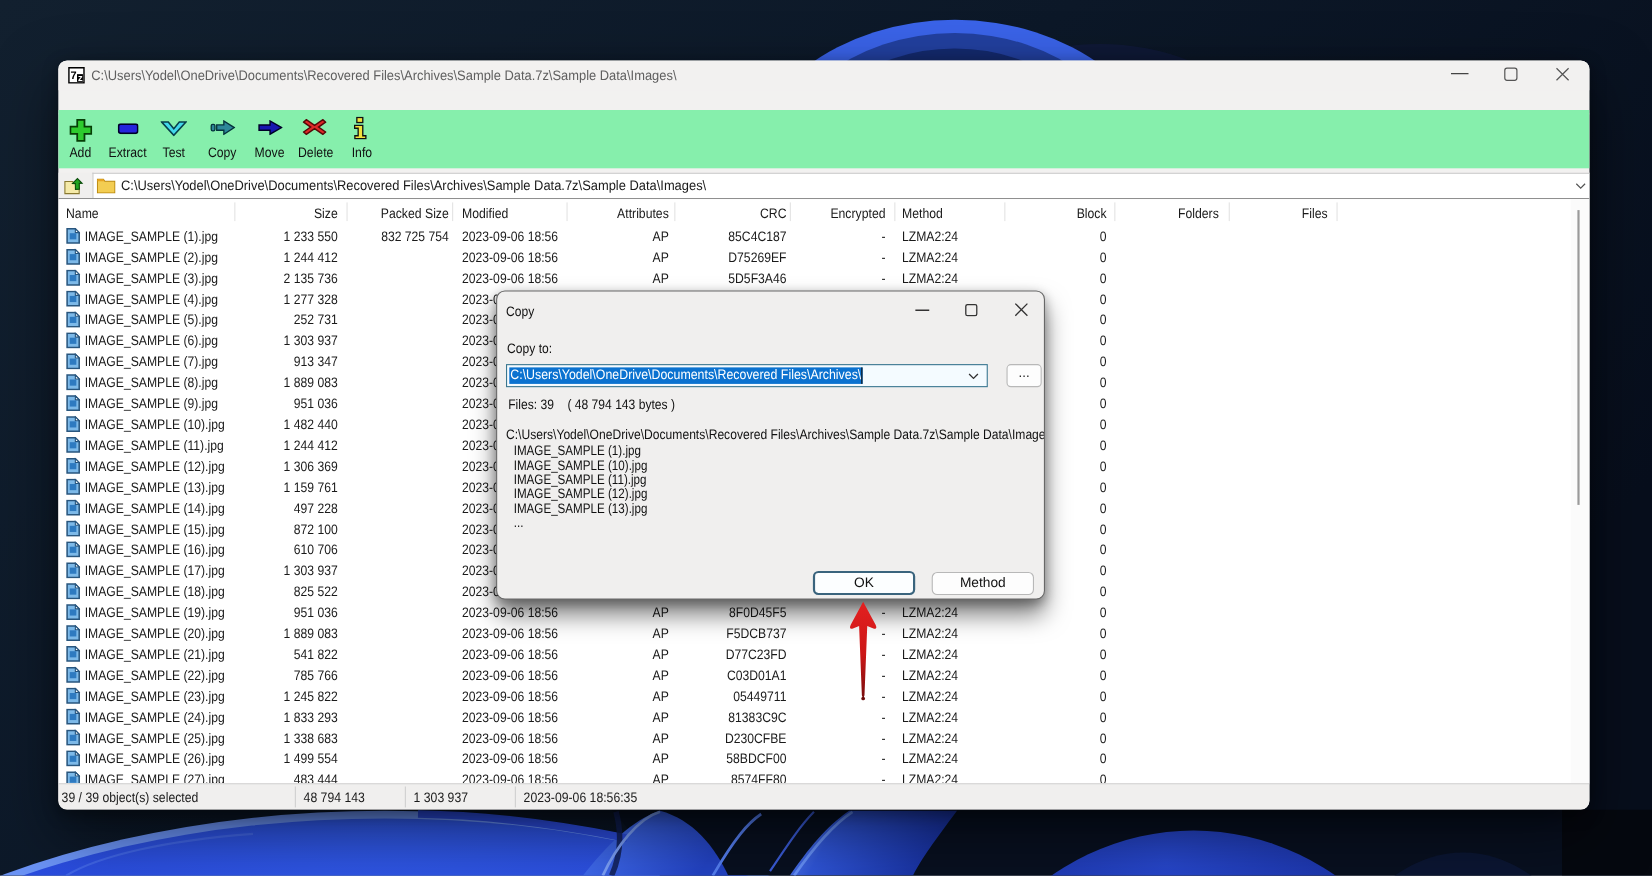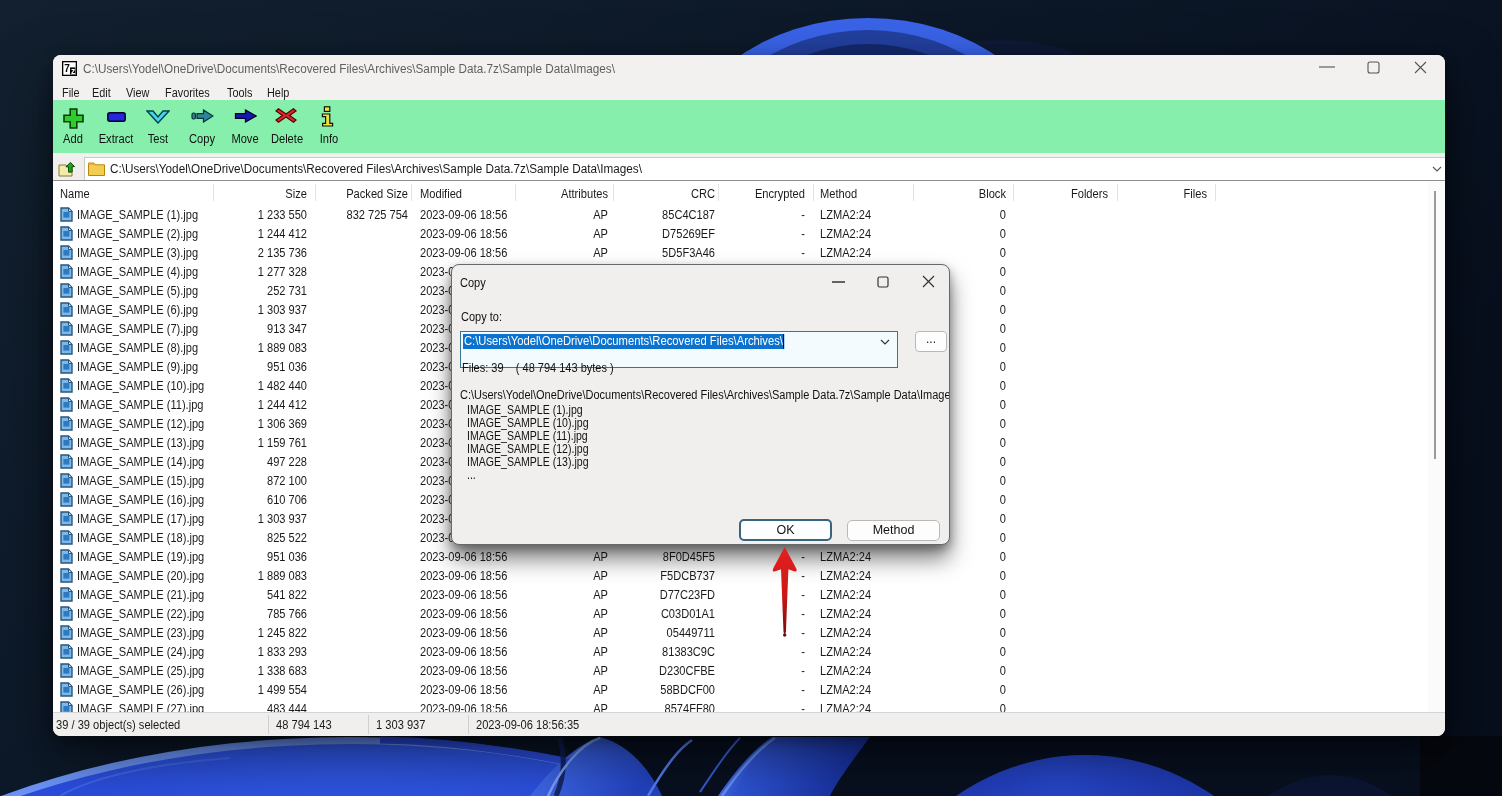--- a/index.html
+++ b/index.html
@@ -36,21 +36,21 @@
 .bl{left:853px;width:100px;text-align:right;transform-origin:100% 50%;}
 .ficon{position:absolute;left:7px;top:2px;width:13px;height:15px;}
 #sbar{position:absolute;left:1375px;top:126px;width:17px;height:531px;background:#fbfbfb;}
 #sthumb{position:absolute;left:1381px;top:136px;width:2px;height:268px;background:#9a9a9a;}
 #status{position:absolute;left:0;top:657px;width:100%;height:24px;background:#f0efee;border-top:1px solid #d4d4d4;box-sizing:border-box;font-size:12.5px;color:#1a1a1a;}
 #status div{position:absolute;top:5px;white-space:pre;transform:scaleX(.89);transform-origin:0 50%;}
 #status .sep{position:absolute;top:2px;width:1px;height:19px;background:#cfcfcf;transform:none;}
 #dlg{position:absolute;left:451px;top:264px;width:499px;height:281px;background:#f0efee;border:1px solid #686868;border-radius:8px;box-sizing:border-box;box-shadow:0 14px 22px rgba(0,0,0,.5),0 4px 10px rgba(0,0,0,.3);font-size:12.5px;color:#111;overflow:hidden;}
 #dlg .lbl{position:absolute;white-space:pre;transform:scaleX(.88);transform-origin:0 50%;}
 #dlg .fi{position:absolute;white-space:pre;transform:scaleX(.845);transform-origin:0 50%;}
-#combo{position:absolute;left:8px;top:66px;width:438px;height:37px;background:#f4fbff;border:1px solid #39768f;box-sizing:border-box;}
+#combo{position:absolute;left:8px;top:66px;width:438px;height:21px;background:#f4fbff;border:1px solid #39768f;box-sizing:border-box;}
 #combosel{position:absolute;left:2px;top:2px;height:15px;background:#0b72d0;color:#fff;font-size:12.5px;white-space:pre;padding:0 1px;line-height:15px;transform:scaleX(.90);transform-origin:0 50%;}
 #caret{position:absolute;top:2px;width:1px;height:15px;background:#111;}
 #cchev{position:absolute;right:7px;top:7px;}
 #dots{position:absolute;left:463px;top:66px;width:32px;height:21px;background:#fdfdfd;border:1px solid #b8b8b8;border-radius:4px;box-sizing:border-box;text-align:center;line-height:14px;font-size:12px;color:#222;}
 #okbtn{position:absolute;left:287px;top:254px;width:93px;height:22px;background:#fcfeff;border:2px solid #3a647d;border-radius:5px;box-sizing:border-box;text-align:center;line-height:18px;font-size:12.5px;color:#111;}
 #cancelbtn{position:absolute;left:395px;top:255px;width:93px;height:21px;background:#fdfdfd;border:1px solid #b8b8b8;border-radius:5px;box-sizing:border-box;text-align:center;line-height:19px;font-size:12.5px;color:#111;}
 #arrow{position:absolute;left:765px;top:544px;width:40px;height:100px;}
 </style></head>
 <body>
 <div id="stage">
@@ -125,28 +125,20 @@
     <svg class="abs" style="left:1266px;top:11px" width="17" height="3" viewBox="0 0 17 3">
           <line x1="0" y1="1" x2="16" y2="1" stroke="#444" stroke-width="1.1"></line>
         </svg>
     <svg class="abs" style="left:1314px;top:6px" width="13" height="13" viewBox="0 0 13 13">
           <rect x="1" y="1" width="11" height="11" fill="none" stroke="#555" stroke-width="1.1" rx="2"></rect>
         </svg>
     <svg class="abs" style="left:1361px;top:6px" width="13" height="13" viewBox="0 0 13 13">
           <path d="M1 1 L12 12 M12 1 L1 12" stroke="#555" stroke-width="1.1"></path>
         </svg>
   </div>
-  <div id="menu">
-    <span class="mi" style="left:9px">File</span>
-    <span class="mi" style="left:39px">Edit</span>
-    <span class="mi" style="left:73px">View</span>
-    <span class="mi" style="left:112px">Favorites</span>
-    <span class="mi" style="left:174px">Tools</span>
-    <span class="mi" style="left:214px">Help</span>
-  </div>
   <div id="menuline"></div>
   <div id="tbar">
     <svg class="abs" style="left:10px;top:8px" width="21" height="21" viewBox="0 0 21 21">
       <path d="M7.2 1 h6.6 v6.2 h6.2 v6.6 h-6.2 v6.2 h-6.6 v-6.2 h-6.2 v-6.6 h6.2 z" fill="#2ecc2e" stroke="#063e06" stroke-width="1.6"></path>
     </svg>
     <svg class="abs" style="left:54px;top:12px" width="19" height="10" viewBox="0 0 19 10">
       <rect x="0.8" y="0.8" width="17.4" height="8.4" rx="2" fill="#2525dd" stroke="#00002a" stroke-width="1.5"></rect>
     </svg>
     <svg class="abs" style="left:93px;top:10px" width="24" height="14" viewBox="0 0 24 14">
       <path d="M1 1 h6 l5 6 l5-6 h6 l-11 12 z" fill="#42d8ec" stroke="#073f4c" stroke-width="1.4"></path>

